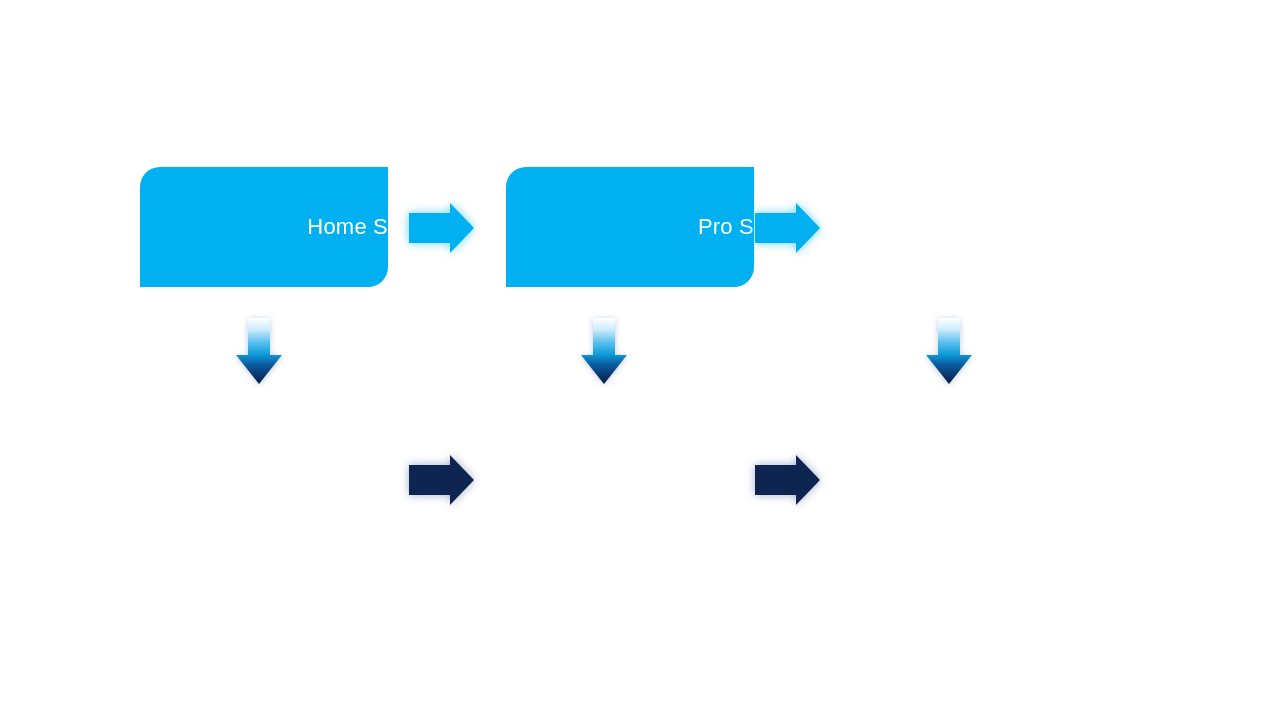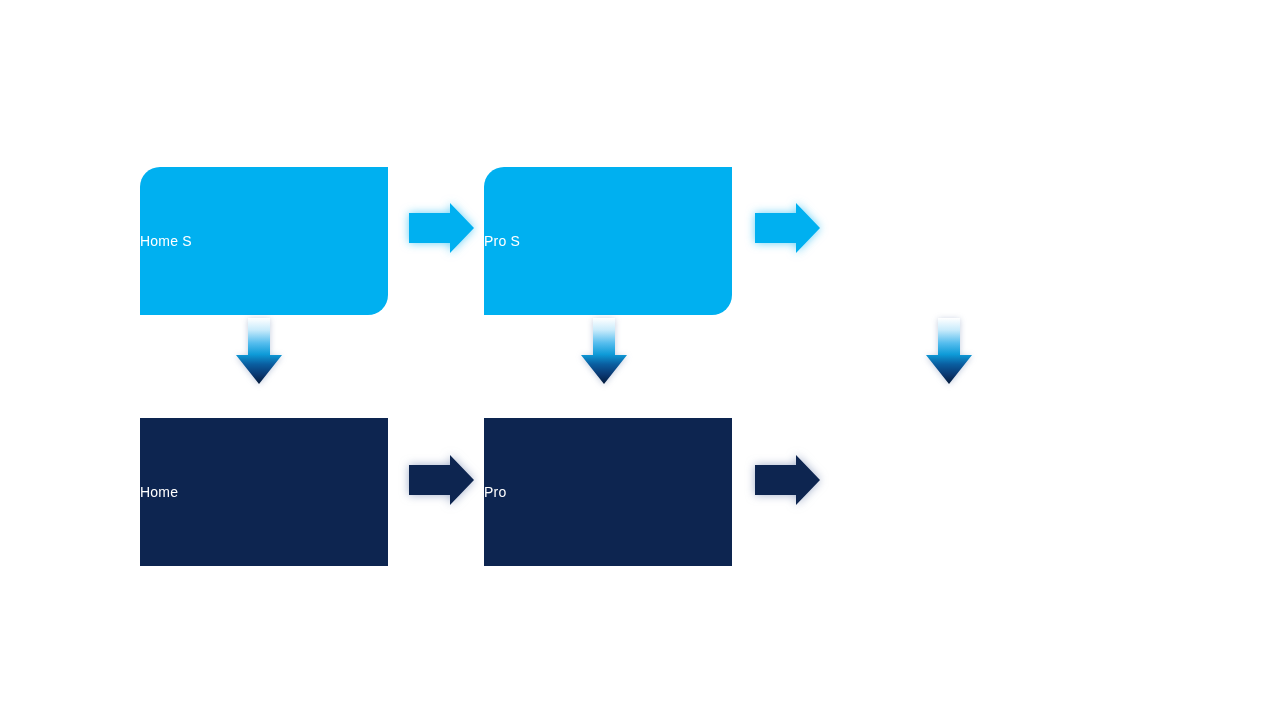--- a/index.html
+++ b/index.html
@@ -11,37 +11,37 @@
   html,body{margin:0;padding:0;background:var(--bg);}
   .canvas{
     position:relative;
     width:1280px;height:720px;
     background:var(--bg);
     overflow:hidden;
     font-family:"Liberation Sans", sans-serif;
   }
   .box{
     position:absolute;
-    width:248px;height:148px;
-    display:flex;align-items:center;justify-content:flex-start;
+    width:248px;height:120px;
+    display:flex;align-items:center;justify-content:flex-end;
     color:var(--label-text);
-    font-size:14px;
+    font-size:22px;
     letter-spacing:0.2px;
   }
   .box-top{
     background:var(--top-box);
     border-radius:20px 0 20px 0;
     top:167px;
   }
   .box-bottom{
     background:var(--bottom-box);
     top:418px;
   }
   .c1{left:140px}
-  .c2{left:484px}
+  .c2{left:506px}
   .c3{left:830px}
 
   .h-arrow{
     position:absolute;
     width:65px;height:50px;
   }
   .ha-top{top:203px;}
   .ha-bottom{top:455px;}
   .ha1{left:409px}
   .ha2{left:755px}
@@ -104,26 +104,20 @@
   <svg class="v-arrow va1" viewBox="0 0 46 66">
     <polygon points="12,0 34,0 34,37 46,37 23,66 0,37 12,37" fill="url(#downGrad)"></polygon>
   </svg>
   <svg class="v-arrow va2" viewBox="0 0 46 66">
     <polygon points="12,0 34,0 34,37 46,37 23,66 0,37 12,37" fill="url(#downGrad)"></polygon>
   </svg>
   <svg class="v-arrow va3" viewBox="0 0 46 66">
     <polygon points="12,0 34,0 34,37 46,37 23,66 0,37 12,37" fill="url(#downGrad)"></polygon>
   </svg>
 
-  <div class="box box-bottom c1">
-    <span>Home</span>
-  </div>
-  <div class="box box-bottom c2">
-    <span>Pro</span>
-  </div>
 
   <svg class="h-arrow dark ha1 ha-bottom" viewBox="0 0 65 50">
     <polygon points="0,10 41,10 41,0 65,25 41,50 41,40 0,40"></polygon>
   </svg>
   <svg class="h-arrow dark ha2 ha-bottom" viewBox="0 0 65 50">
     <polygon points="0,10 41,10 41,0 65,25 41,50 41,40 0,40"></polygon>
   </svg>
 
 </div>
 

